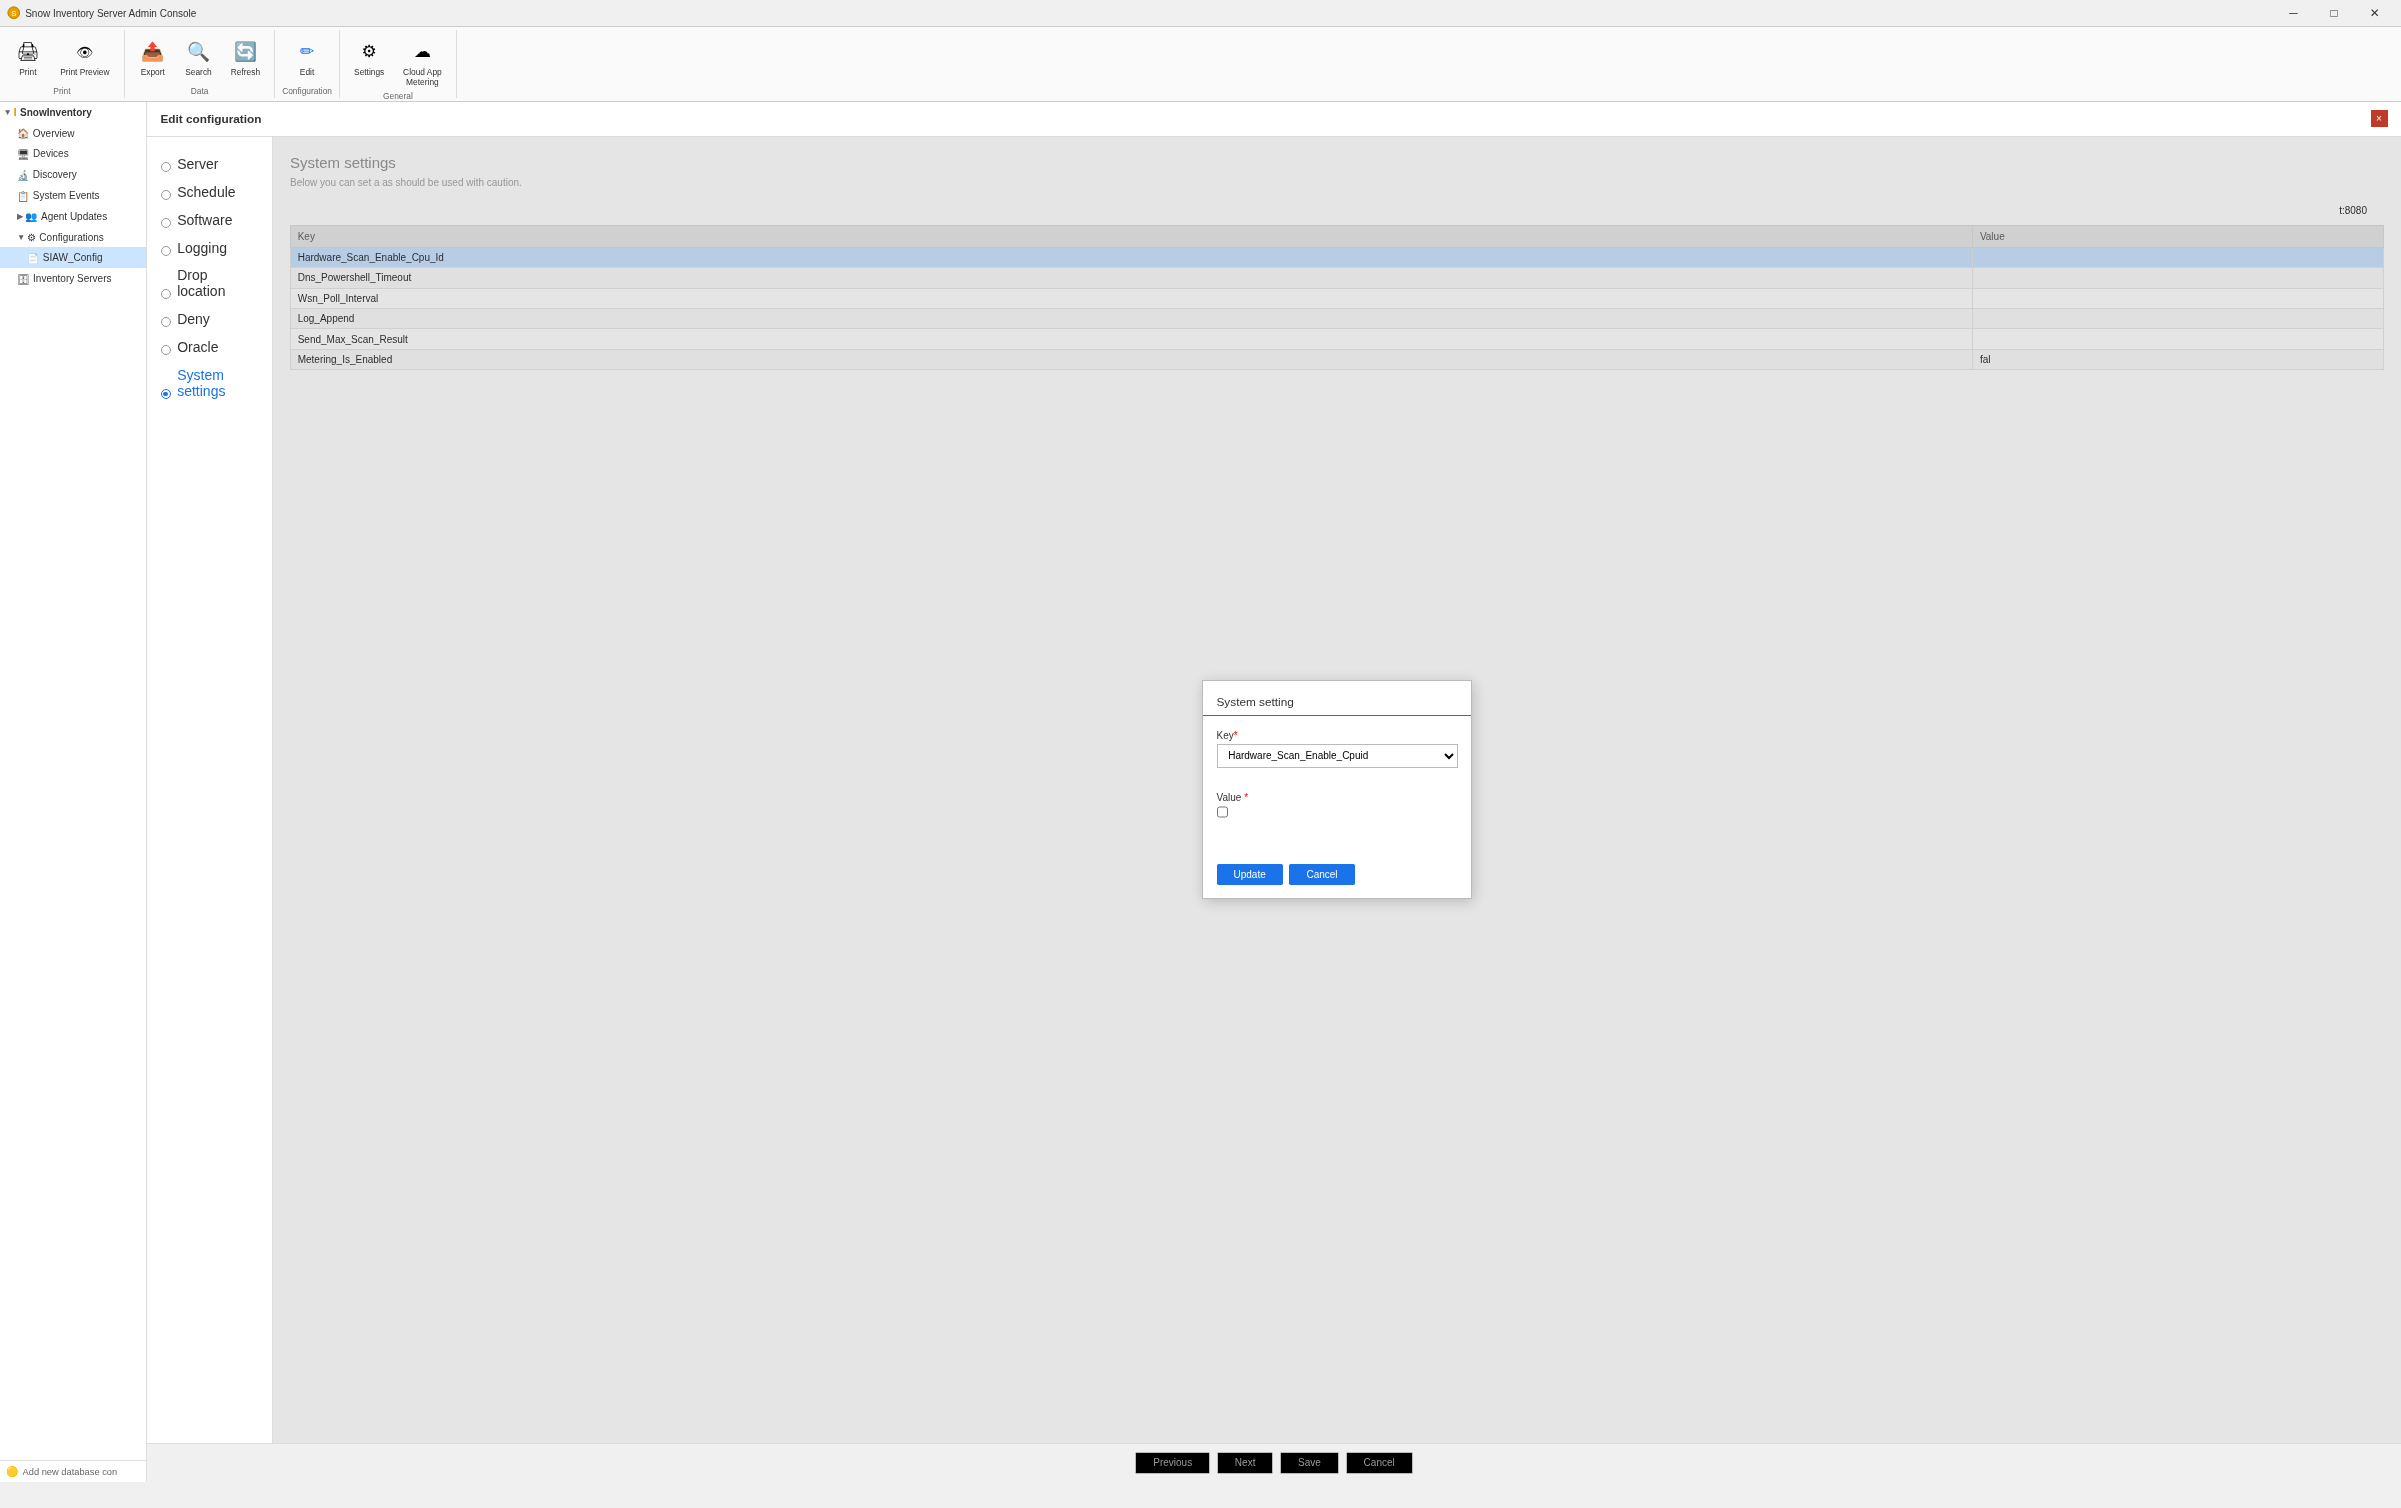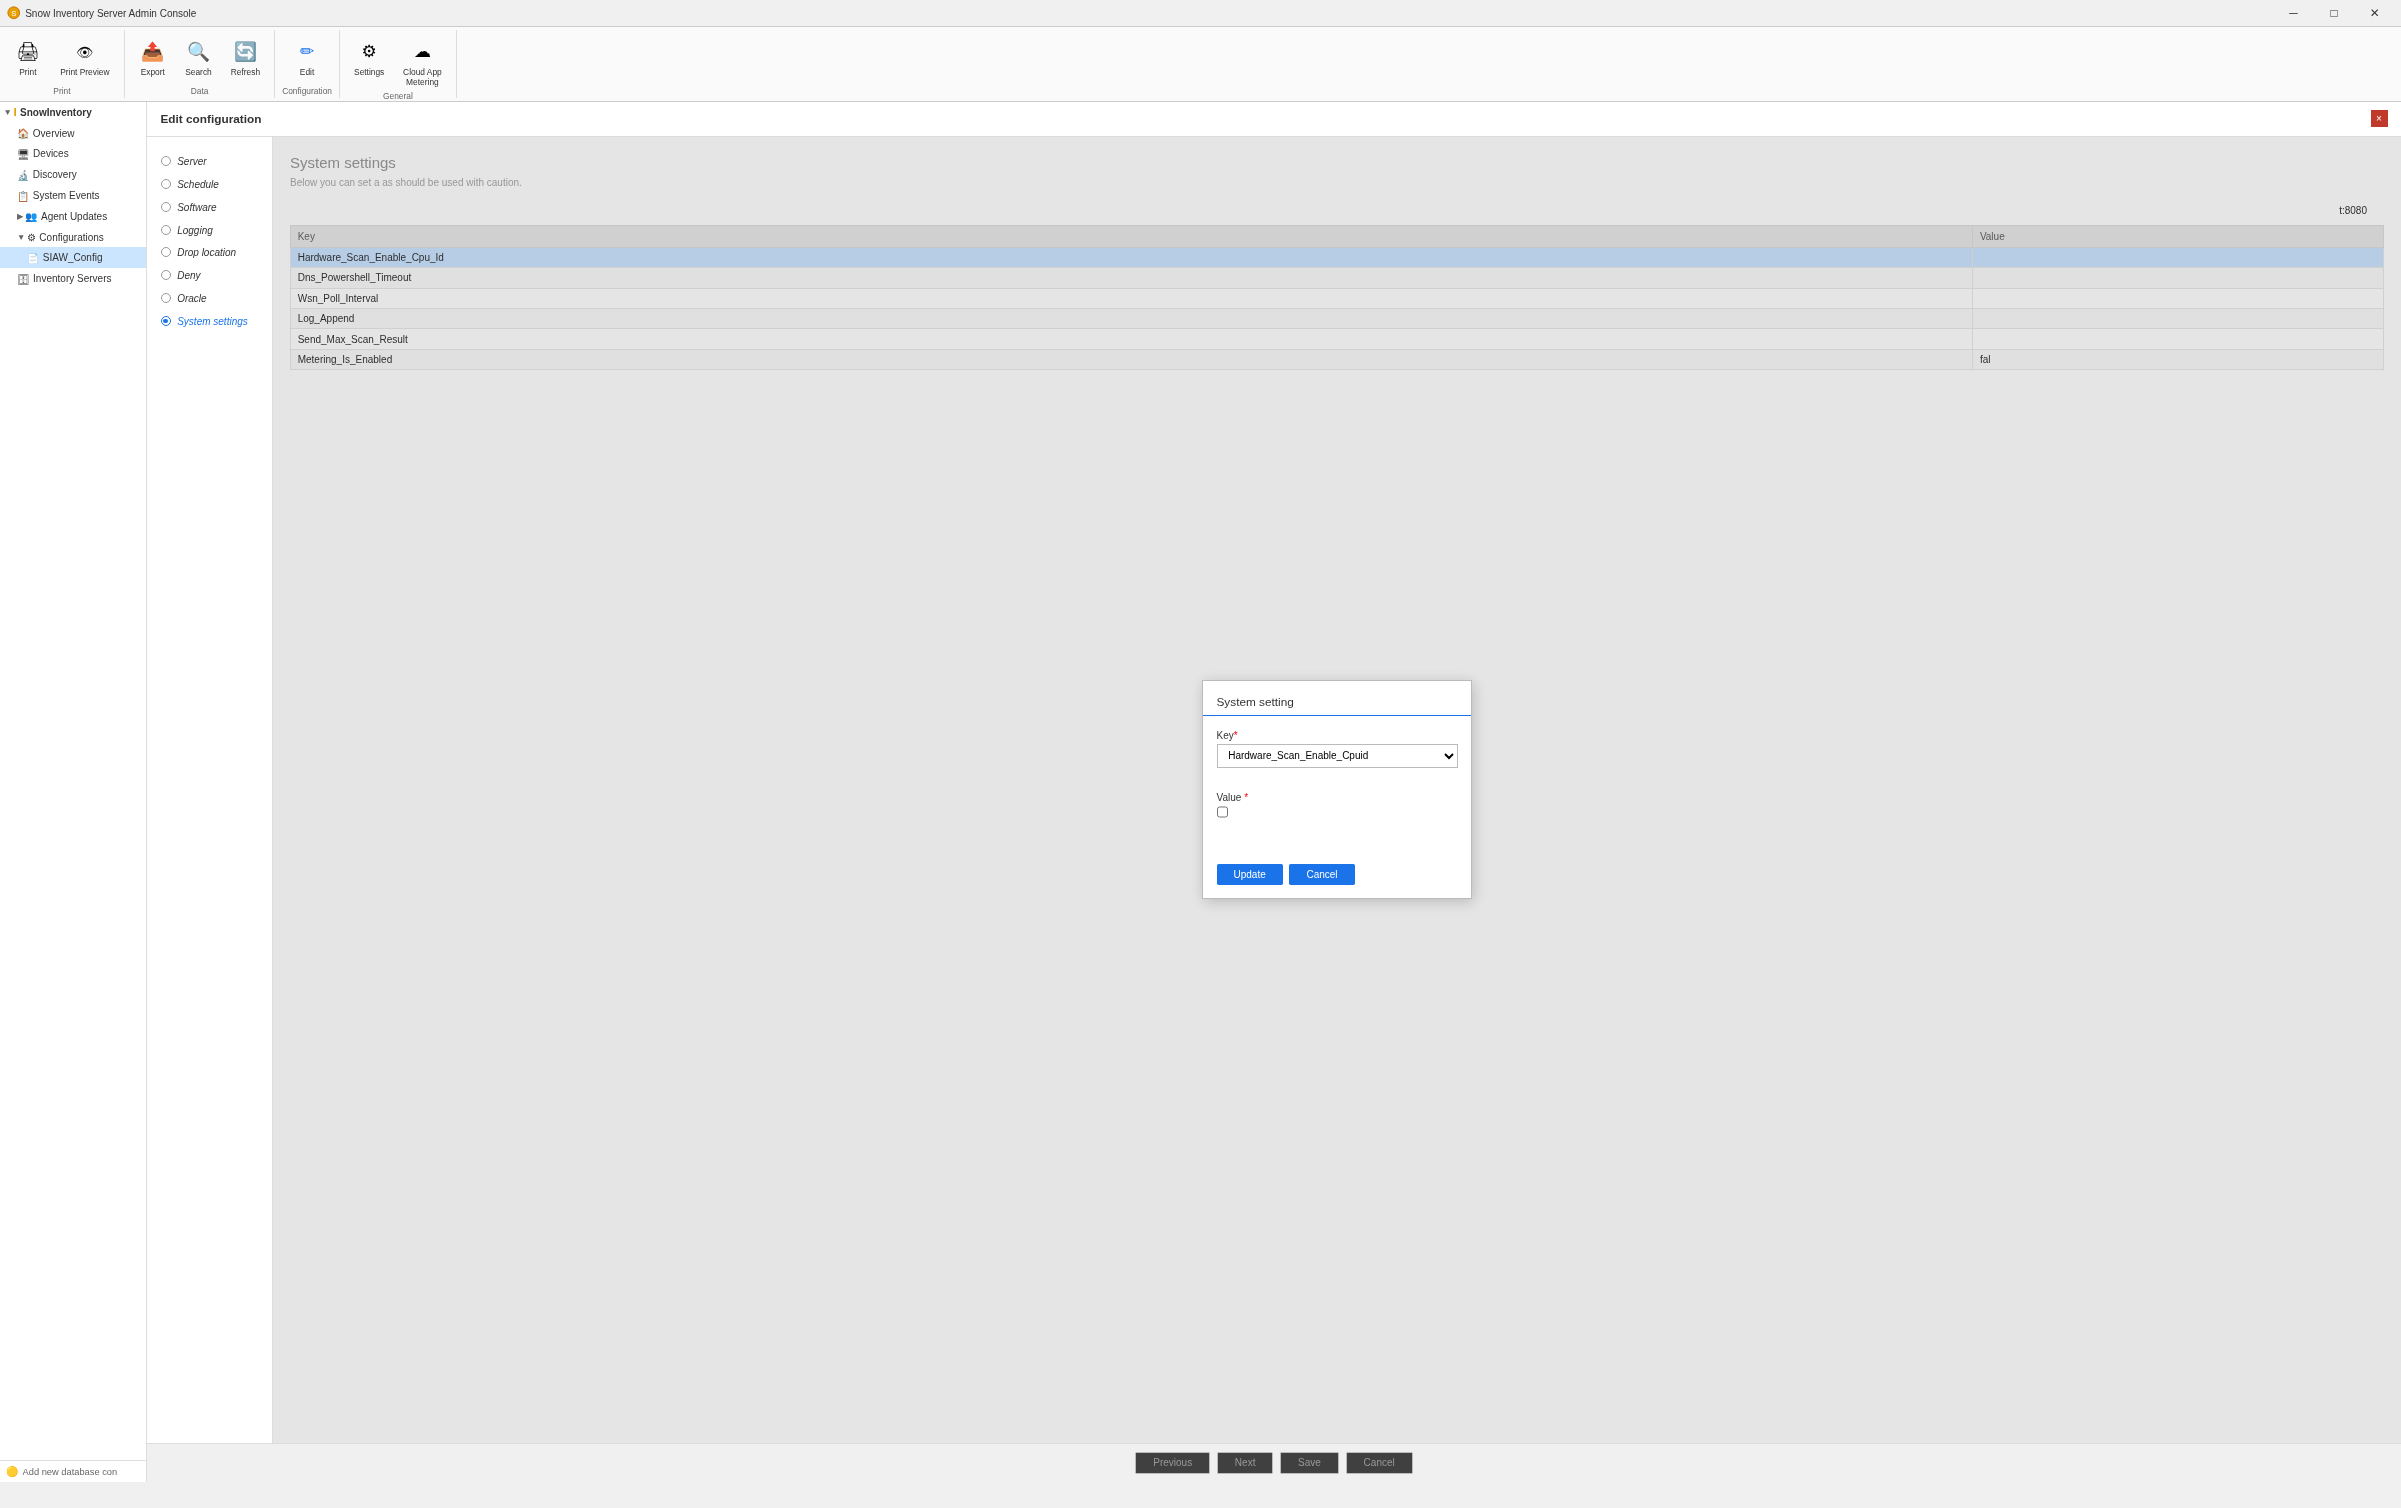--- a/index.html
+++ b/index.html
@@ -100,22 +100,22 @@
       display: flex; align-items: center; justify-content: center;
     }
     .config-layout { display: flex; flex: 1; overflow: hidden; }
 
     
     .config-nav {
       width: 126px; background: white; border-right: 0.8px solid #ddd;
       padding: 13.5px 0;
     }
     .config-nav-item {
-      display: flex; align-items: flex-start; padding: 5.9px 13.5px;
-      cursor: pointer; font-size: 10px; color: #333; font-style: italic;
+      display: flex; align-items: flex-end; padding: 5.9px 13.5px;
+      cursor: pointer; font-size: 14px; color: #333;
     }
     .radio-circle {
       width: 10px; height: 10px; border-radius: 50%;
       border: 1.7px solid #999; margin-right: 6.7px;
       display: flex; align-items: center; justify-content: center;
       flex-shrink: 0;
     }
     .radio-circle.active { border-color: #1a73e8; }
     .radio-circle.active::after {
       content: ''; width: 4.2px; height: 4.2px;
@@ -142,21 +142,21 @@
     .settings-table tr:nth-child(even) td { background: #fafafa; }
     .settings-table tr.selected td { background: #cce5ff; }
 
     
     .config-footer {
       background: #f0f0f0; border-top: 0.8px solid #ddd;
       padding: 8.4px; display: flex; justify-content: center; gap: 6.7px;
     }
     .footer-btn {
       padding: 4.2px 17px; border: 0.8px solid #bbb;
-      background: #404040; cursor: pointer; font-size: 10px;
+      background: #000000; cursor: pointer; font-size: 10px;
       color: #999; border-radius: 1.7px;
     }
 
     
     .modal-overlay {
       position: absolute; top: 0; left: 0; right: 0; bottom: 0;
       background: rgba(0,0,0,0.1);
       display: flex; align-items: center; justify-content: center;
       z-index: 100;
     }

